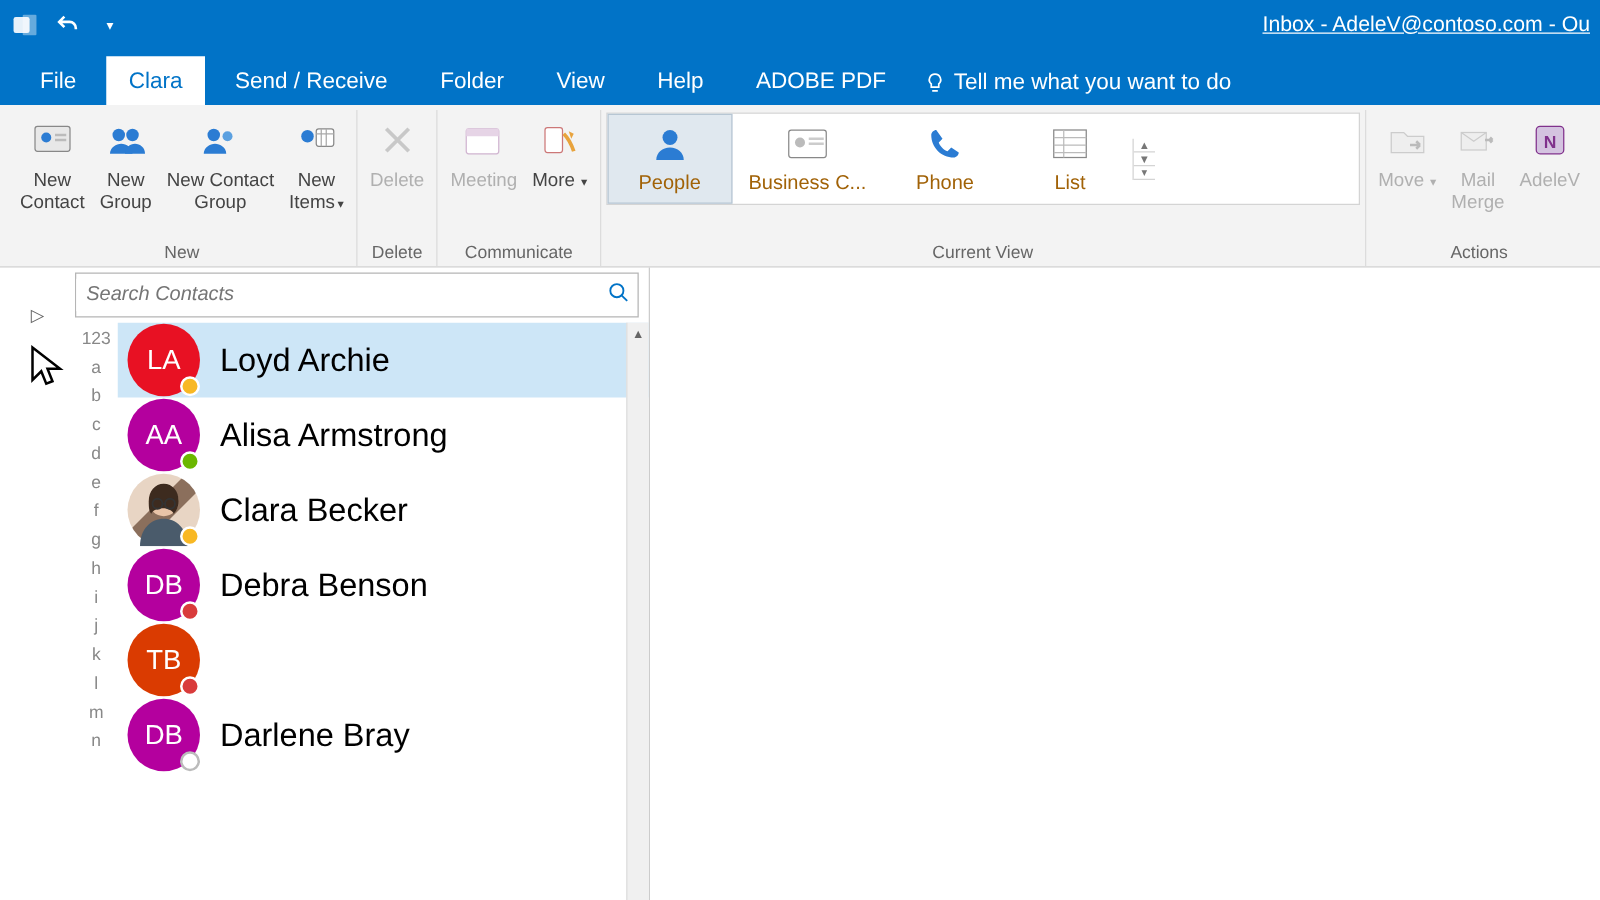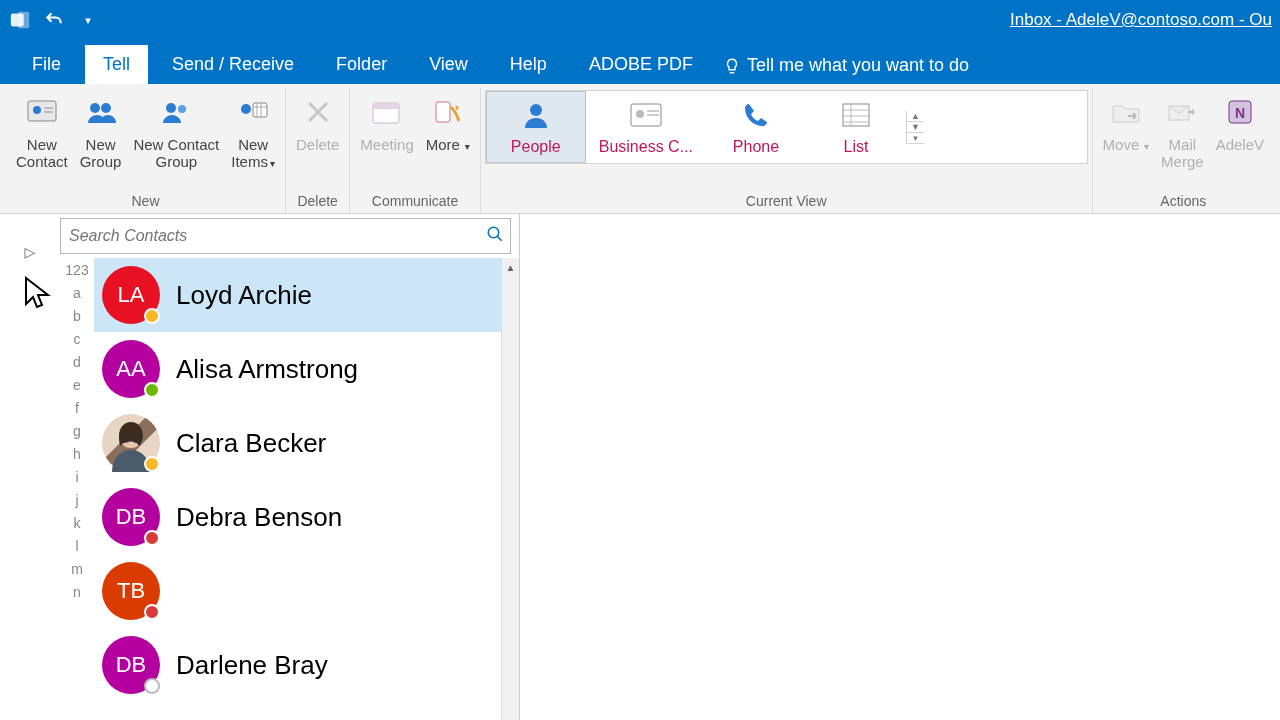--- a/index.html
+++ b/index.html
@@ -94,21 +94,21 @@
   .ribbon-btn.wide { min-width: 90px; }
   .ribbon-btn.disabled { color: #b0b0b0; }
   .ribbon-btn .icon-slot {
     width: 40px; height: 40px;
     display: flex; align-items: center; justify-content: center;
     margin-bottom: 4px;
   }
   .ribbon-btn .caret { font-size: 10px; margin-left: 2px; }
   .view-btn {
     display: flex; flex-direction: column; align-items: center;
-    padding: 6px 12px; font-size: 16px; color: #be185d; min-width: 100px;
+    padding: 6px 12px; font-size: 16px; color: #a16207; min-width: 100px;
     border: 1px solid transparent;
   }
   .view-btn.selected { background: #E0E8EF; border: 1px solid #b7c6d3; }
   .view-btn .icon-slot { width: 34px; height: 34px; display:flex;align-items:center;justify-content:center; margin-bottom:6px;}
   .view-wrap { display: flex; align-items: center; border:1px solid #d4d4d4; background:#fff; margin-top:2px;}
   .view-scroll {
     width: 18px; display:flex; flex-direction:column; border-left:1px solid #d4d4d4;
   }
   .view-scroll div { height: 33%; display:flex;align-items:center;justify-content:center;font-size:9px;color:#777;border-bottom:1px solid #d4d4d4;}
   
@@ -141,21 +141,21 @@
   .contacts-body { display:flex; flex:1; position:relative; }
   .alpha-index {
     width: 34px; font-size:14px; color:#888;
     display:flex; flex-direction:column; align-items:center; gap:7px;
     padding-top:4px;
   }
   .contact-list { flex:1; position:relative; overflow:hidden; }
   .contact-row {
     display:flex; align-items:center; gap:16px;
     padding: 8px 8px 8px 8px;
-    height: 74px;
+    height: 60px;
   }
   .contact-row.selected { background:#CDE6F7; }
   .avatar {
     width:58px;height:58px;border-radius:50%;
     display:flex;align-items:center;justify-content:center;
     color:#fff;font-size:22px;font-weight:400; position:relative;
     flex-shrink:0;
   }
   .presence {
     position:absolute;right:0;bottom:0;width:16px;height:16px;border-radius:50%;
@@ -193,21 +193,21 @@
         </svg>
     </span>
     <span class="icon" style="font-size:11px;">▾</span>
   </div>
   <div class="spacer"></div>
   <div class="title">Inbox - AdeleV@contoso.com  -  Ou</div>
 </div>
 
 <div class="tabs">
   <div class="tab">File</div>
-  <div class="tab active">Tell</div>
+  <div class="tab active">Clara</div>
   <div class="tab">Send / Receive</div>
   <div class="tab">Folder</div>
   <div class="tab">View</div>
   <div class="tab">Help</div>
   <div class="tab">ADOBE PDF</div>
   <div class="tell-me">
     <svg viewBox="0 0 24 24">
         <path d="M9 21h6M12 3a6 6 0 00-4 10.5V17h8v-3.5A6 6 0 0012 3z" stroke="#fff" stroke-width="1.8" fill="none"></path>
       </svg>
     <span>Tell me what you want to do</span>

